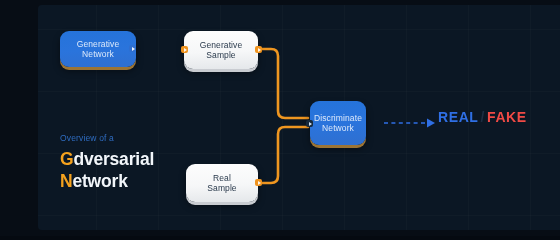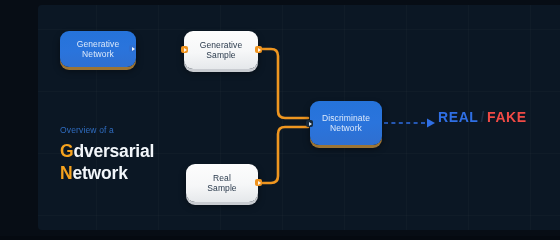--- a/index.html
+++ b/index.html
@@ -77,21 +77,21 @@
     color: #2a3a4c;
     box-shadow:
       0 3px 0 0 #c9ccd1,
       0 4px 7px rgba(0,0,0,0.42);
   }
 
   
   #node-generative-network { left: 22px;  top: 26px;  width: 76px;  height: 36px; font-size: 8.5px; }
   #node-generative-sample  { left: 146px; top: 26px;  width: 74px;  height: 38px; font-size: 8.5px; }
   #node-real-sample        { left: 148px; top: 159px; width: 72px;  height: 38px; font-size: 8.5px; }
-  #node-discriminate       { left: 272px; top: 96px;  width: 72px;  height: 44px; font-size: 8.5px; }
+  #node-discriminate       { left: 272px; top: 96px;  width: 56px;  height: 44px; font-size: 8.5px; }
 
   
   .port {
     position: absolute;
     width: 7px;
     height: 7px;
     border-radius: 2px;
     z-index: 6;
     display: flex;
     align-items: center;
@@ -114,21 +114,21 @@
   #port-gennet-out   { left: 91px;  top: 40px; }
   #port-gensam-in    { left: 143px; top: 41px; }
   #port-gensam-out   { left: 217px; top: 41px; }
   #port-realsam-out  { left: 217px; top: 174px; }
   #port-disc-in      { left: 268px; top: 115px; }
 
   
   #title-block {
     position: absolute;
     left: 22px;
-    top: 120px;
+    top: 128px;
     z-index: 5;
   }
   #overview-kicker {
     font-size: 8.5px;
     color: #2f6cc0;
     letter-spacing: 0.15px;
     margin-bottom: 6px;
   }
   .gan-line {
     font-size: 17.5px;

